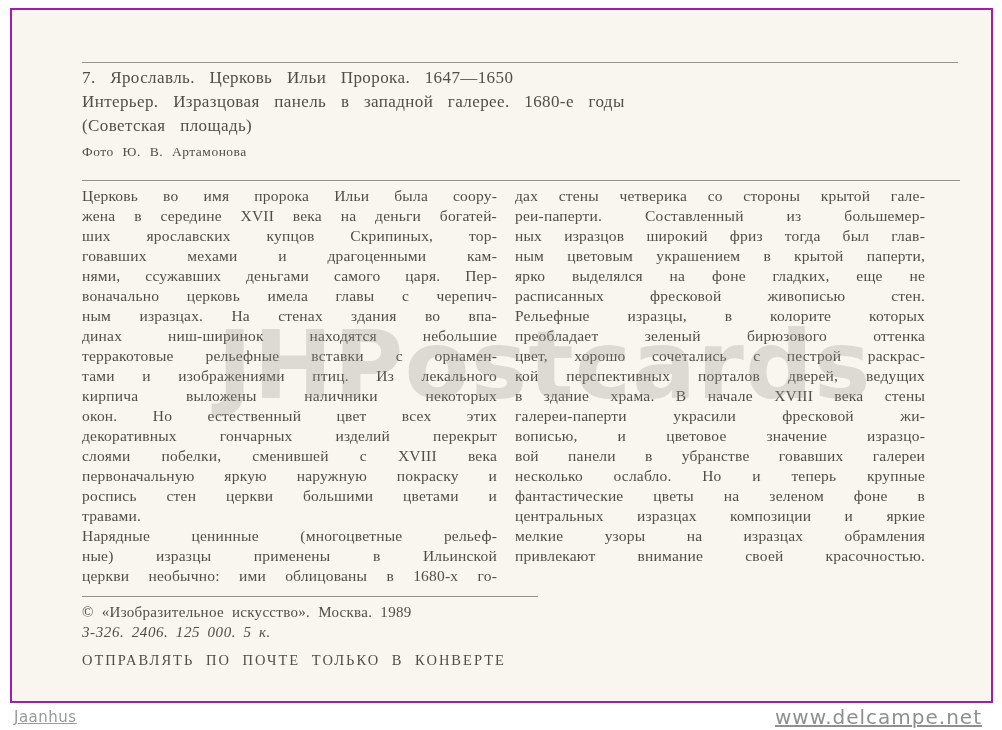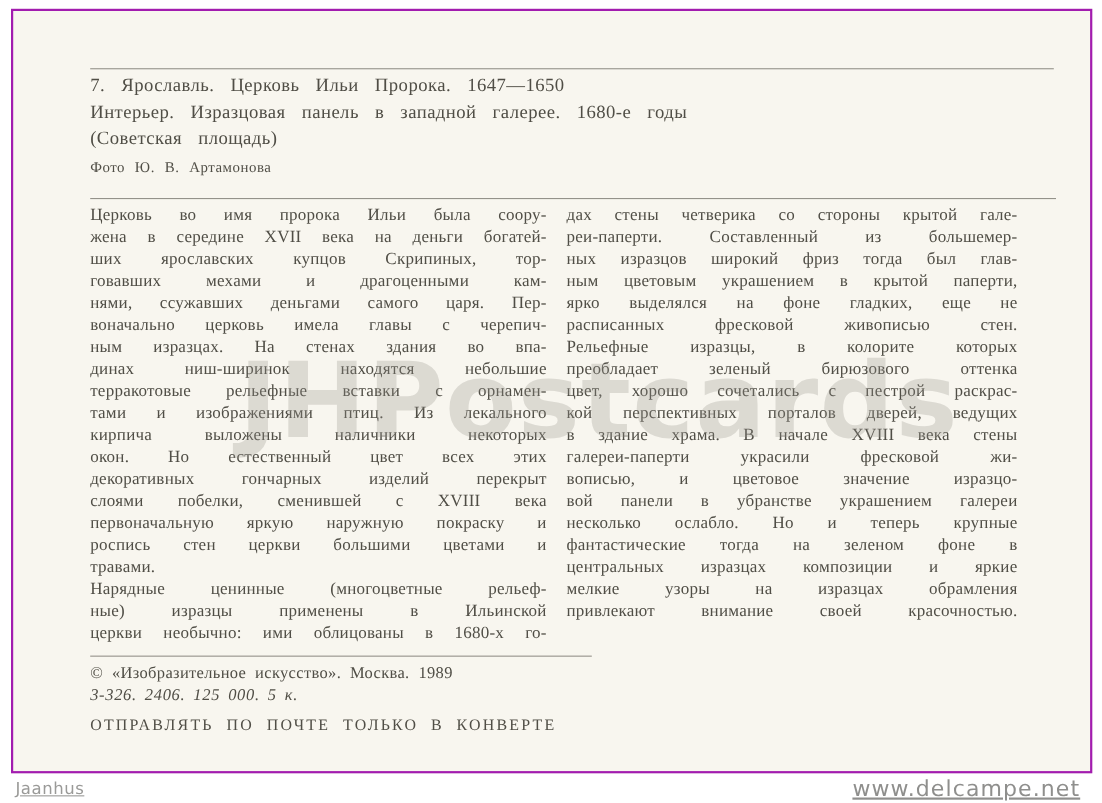--- a/index.html
+++ b/index.html
@@ -121,23 +121,23 @@
         <div class="tline just">ным цветовым украшением в крытой паперти,</div>
         <div class="tline just">ярко выделялся на фоне гладких, еще не</div>
         <div class="tline just">расписанных фресковой живописью стен.</div>
         <div class="tline just">Рельефные изразцы, в колорите которых</div>
         <div class="tline just">преобладает зеленый бирюзового оттенка</div>
         <div class="tline just">цвет, хорошо сочетались с пестрой раскрас-</div>
         <div class="tline just">кой перспективных порталов дверей, ведущих</div>
         <div class="tline just">в здание храма. В начале XVIII века стены</div>
         <div class="tline just">галереи-паперти украсили фресковой жи-</div>
         <div class="tline just">вописью, и цветовое значение изразцо-</div>
-        <div class="tline just">вой панели в убранстве украшением галереи</div>
+        <div class="tline just">вой панели в убранстве говавших галереи</div>
         <div class="tline just">несколько ослабло. Но и теперь крупные</div>
-        <div class="tline just">фантастические тогда на зеленом фоне в</div>
+        <div class="tline just">фантастические цветы на зеленом фоне в</div>
         <div class="tline just">центральных изразцах композиции и яркие</div>
         <div class="tline just">мелкие узоры на изразцах обрамления</div>
         <div class="tline just">привлекают внимание своей красочностью.</div>
       </div>
 
     <div class="rule footer-rule"></div>
 
     <div class="footer-text publisher">©  «Изобразительное  искусство».  Москва.  1989</div>
     <div class="footer-text print-code">3-326.  2406.  125 000.  5 к.</div>
     <div class="footer-text mail-note">ОТПРАВЛЯТЬ ПО ПОЧТЕ ТОЛЬКО В КОНВЕРТЕ</div>

